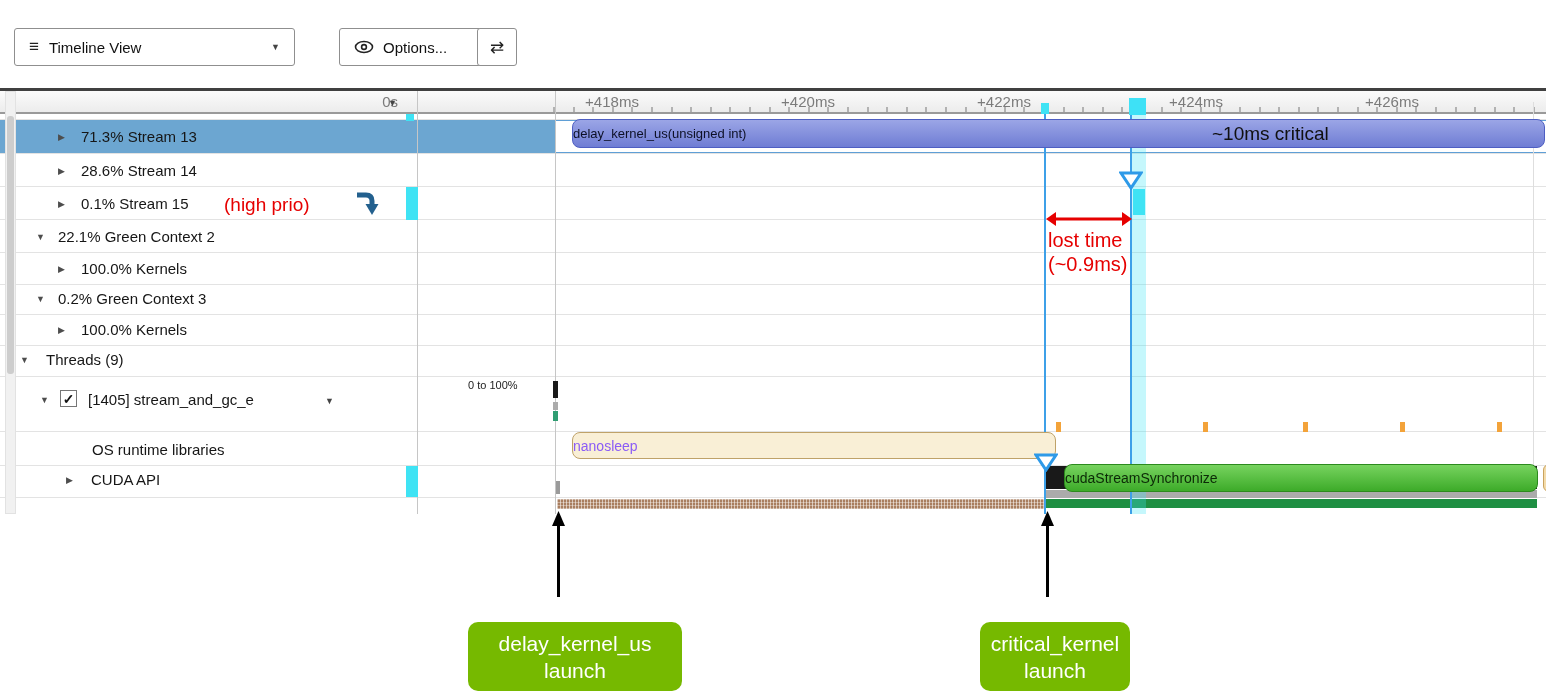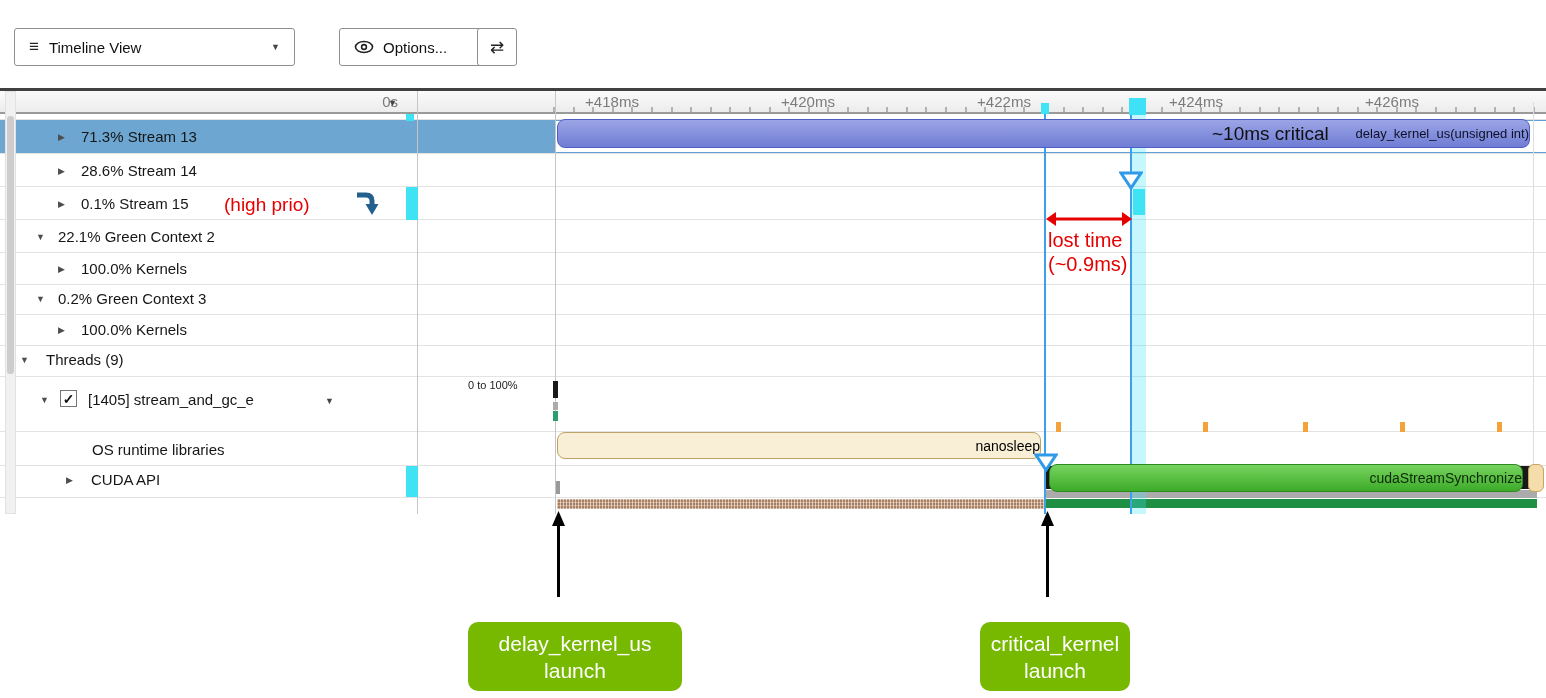--- a/index.html
+++ b/index.html
@@ -42,29 +42,29 @@
   .rowlabel { position:absolute; font-size:15px; color:#161616; white-space:nowrap; }
   .expander { position:absolute; font-size:9px; color:#4d4d4d; }
   .selbg { position:absolute; left:0; width:555px; background:#6ca6d1; }
   .selline { position:absolute; left:555px; width:991px; border-top:2px solid #5f9fd6; }
 
   
   #vscroll-track { position:absolute; left:5px; top:0px; width:11px; height:423px; background:#f1f1f1; border:1px solid #e2e2e2; }
   #vscroll-thumb { position:absolute; left:1px; top:24px; width:7px; height:258px; background:#cdcdcd; border-radius:3px; }
 
   
-  .bar { position:absolute; display:flex; align-items:center; justify-content:flex-end; white-space:nowrap; }
+  .bar { position:absolute; display:flex; align-items:center; justify-content:flex-start; white-space:nowrap;margin-left:15px; }
   #kernel-bar {
     left:557px; top:119px; width:973px; height:29px; border-radius:8px;
     background:linear-gradient(#9ba5e6,#6f7dd4);
     border:1.5px solid #4e5ec2; font-size:13px; color:#0d1026;
   }
   #nanosleep-bar {
     left:557px; top:432px; width:484px; height:27px; border-radius:8px;
-    background:#f9efd6; border:1.5px solid #bfa269; font-size:14px; color:#000000;
+    background:#f9efd6; border:1.5px solid #bfa269; font-size:14px; color:#8b5cf6;
   }
   #cudasync-bar {
     left:1049px; top:464px; width:474px; height:28px; border-radius:8px;
     background:linear-gradient(#77d35f,#3dab29);
     border:1.5px solid #2c8a1e; font-size:14px; color:#0c2a07;
   }
   #tan-bar {
     left:1528px; top:464px; width:16px; height:28px; border-radius:6px;
     background:#f4dcab; border:1.5px solid #c9a35f;
   }

